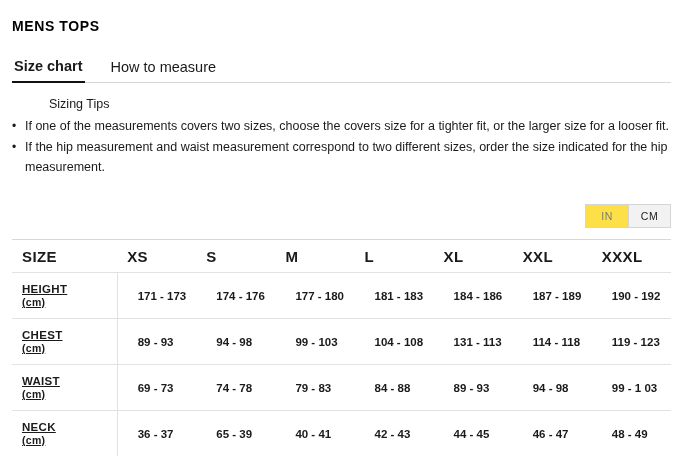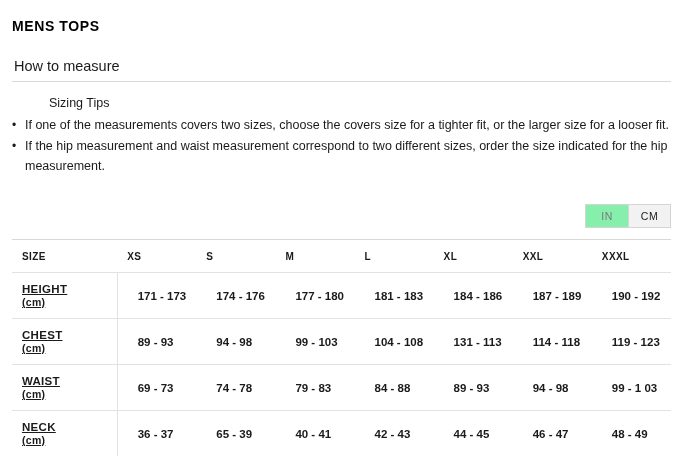--- a/index.html
+++ b/index.html
@@ -84,21 +84,21 @@
     border: 1px solid #d5d5d5;
   }
   .unit-btn {
     width: 42px;
     height: 22px;
     font-size: 10.5px;
     letter-spacing: 0.5px;
     display: flex;
     align-items: center;
     justify-content: center;
-    background: #86efac;
+    background: #fde047;
     color: #7a7a7a;
     cursor: pointer;
     border: none;
     font-family: "Liberation Sans", sans-serif;
   }
   .unit-btn + .unit-btn {
     border-left: 1px solid #d5d5d5;
   }
   .unit-btn.active {
     background: #f2f2f2;
@@ -119,21 +119,21 @@
     border-right: none;
     padding: 0;
     text-align: left;
     vertical-align: middle;
   }
   table.size-table thead th {
     border-top: 1px solid #d8d8d8;
     border-bottom: 1px solid #e2e2e2;
     height: 33px;
     font-weight: bold;
-    font-size: 10px;
+    font-size: 15px;
     letter-spacing: 0.4px;
     color: #1a1a1a;
     padding-left: 10px;
   }
   table.size-table thead th:first-child {
     padding-left: 10px;
   }
   table.size-table tbody td {
     height: 46px;
     padding-left: 20px;
@@ -154,20 +154,21 @@
   col.c-val { width: 79px; }
 </style>
 </head>
 <body>
 
 <div class="page">
 
   <h1 class="page-title">MENS TOPS</h1>
 
   <div class="tabs">
+    <button class="tab active">Size chart</button>
     <button class="tab">How to measure</button>
   </div>
 
   <div class="tips">
     <div class="tips-title">Sizing Tips</div>
     <div class="tip-row">
       <span class="tip-bullet">•</span>
       <span class="tip-text">If one of the measurements covers two sizes, choose the covers size for a tighter fit, or the larger size for a looser fit.</span>
     </div>
     <div class="tip-row">

